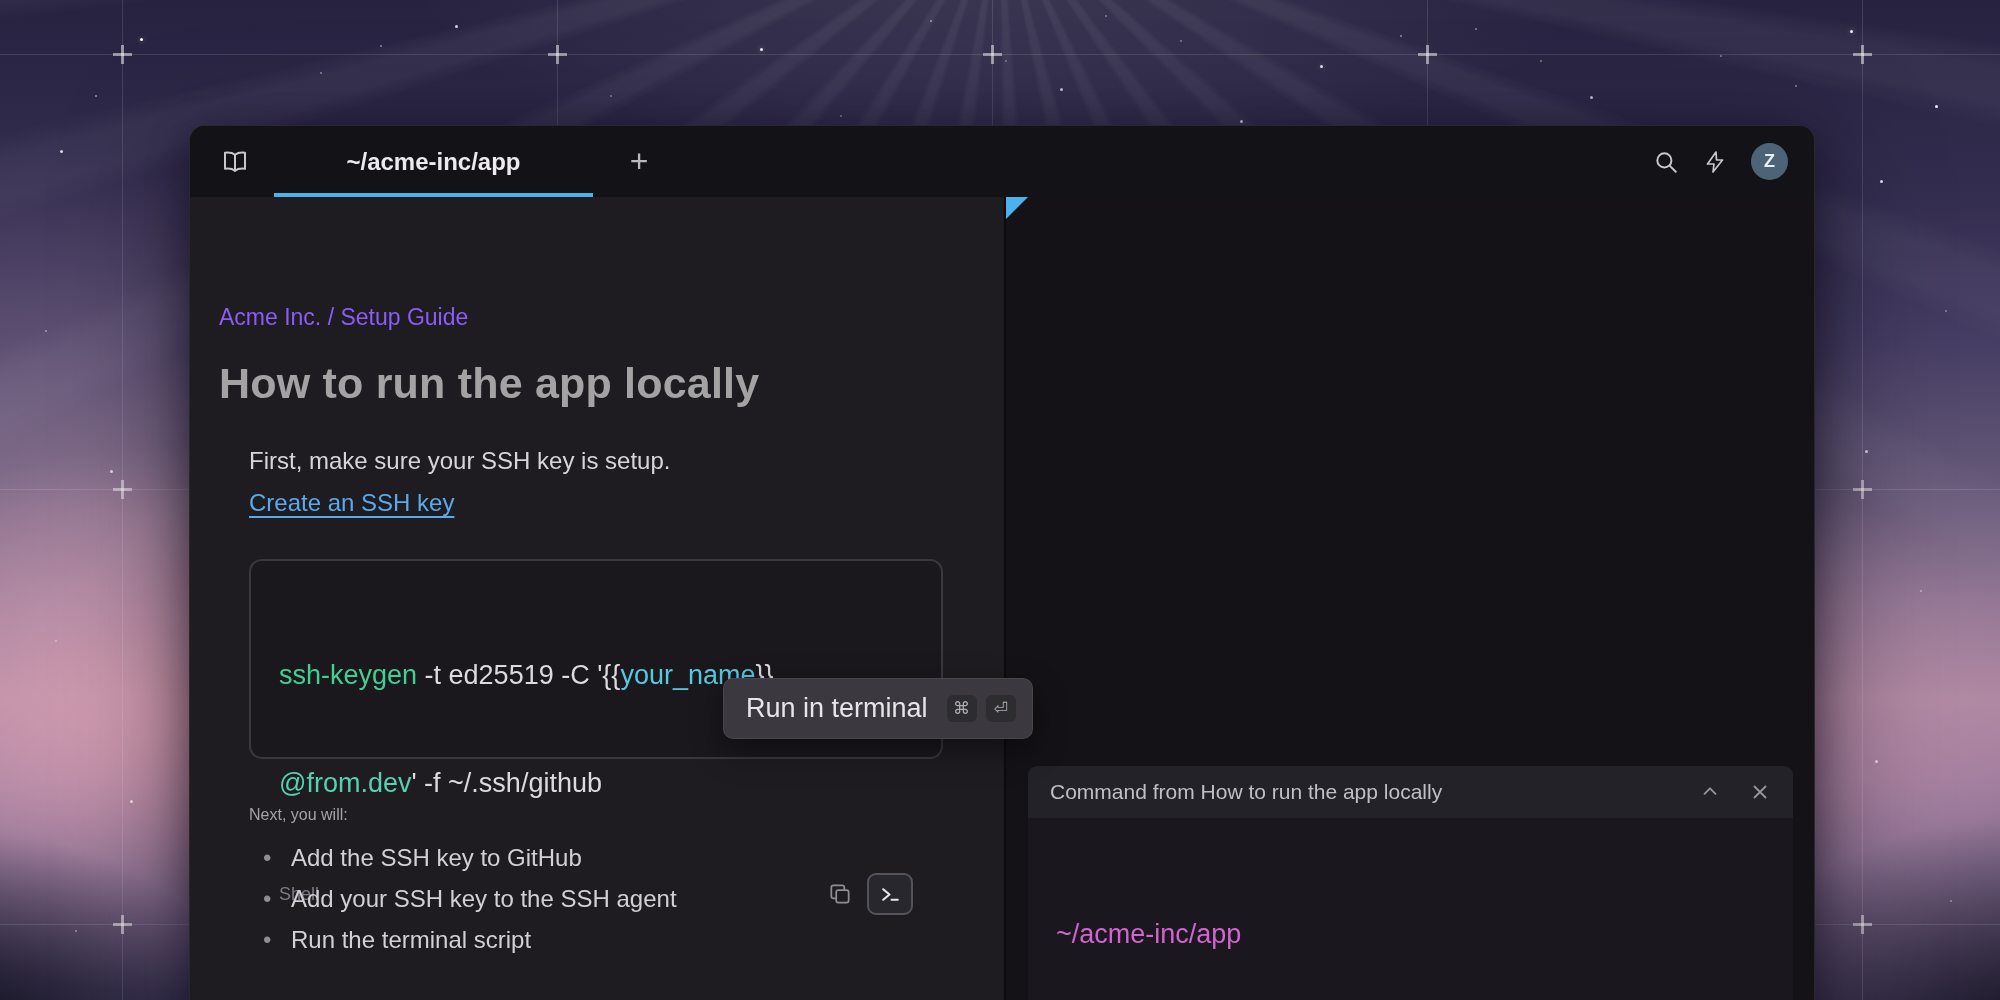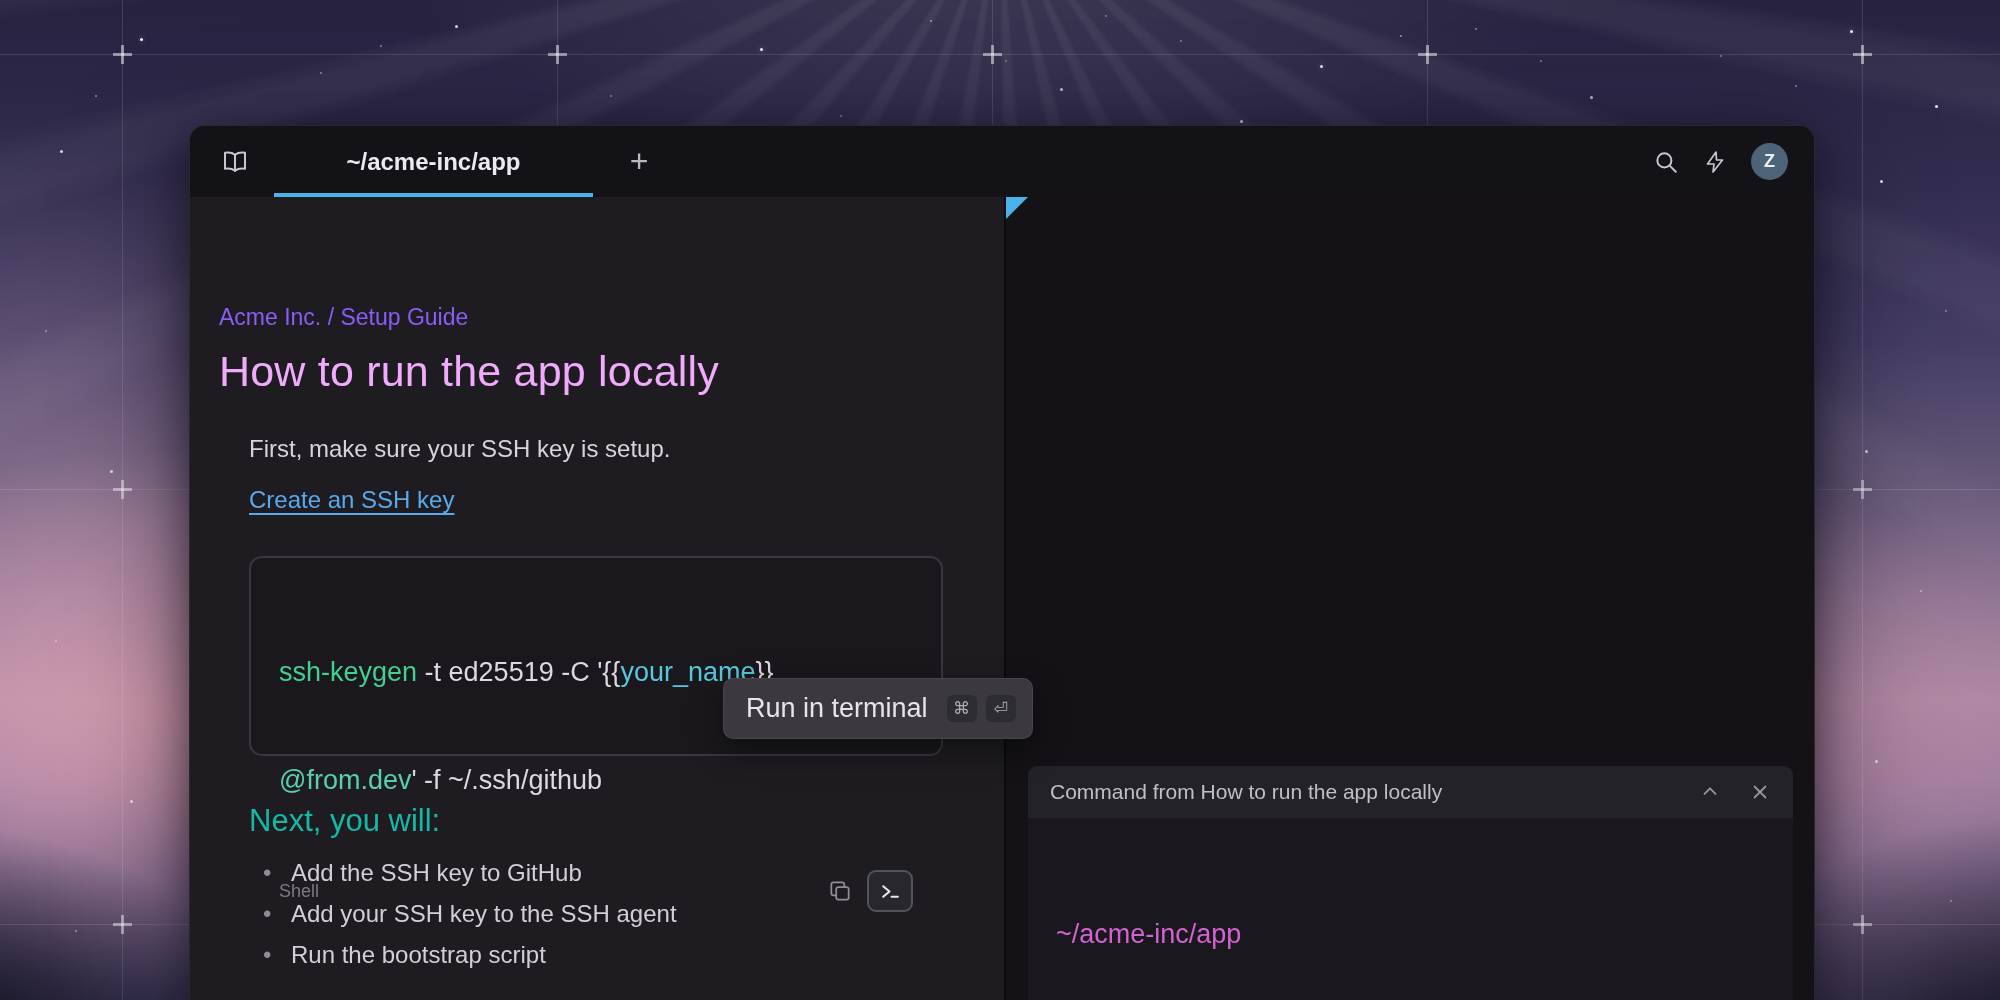--- a/index.html
+++ b/index.html
@@ -77,38 +77,38 @@
   .search-btn,.bolt-btn{margin-left:24px}
   .avatar{width:37px;height:37px;border-radius:50%;background:#4c6378;color:#e9eff4;font-size:18px;
     font-weight:700;display:flex;align-items:center;justify-content:center;margin-left:24px;cursor:pointer}
 
   .content{display:flex;height:calc(100% - 71px)}
 
   
   .doc-pane{width:814px;background:#1e1c21;padding:107px 0 0 29px;box-sizing:border-box;position:relative}
   .divider{width:2px;background:#0b0a0d}
   .breadcrumb{font-size:23px;color:#8b5cf6;cursor:pointer}
-  .title{margin:14px 0 0;font-size:43px;line-height:52px;font-weight:400;color:#f0abfc;letter-spacing:.2px}
-  .intro{margin:38px 0 16px 30px;font-size:24px;color:#d7d5db}
+  .title{margin:26px 0 0;font-size:43px;line-height:52px;font-weight:700;color:#a3a3a3;letter-spacing:.2px}
+  .intro{margin:38px 0 7px 30px;font-size:24px;color:#d7d5db}
   .doclink{display:inline-block;margin:7px 0 0 30px;font-size:24px;color:#58aaeb;
     text-decoration:underline;text-underline-offset:5px;text-decoration-thickness:2px;cursor:pointer}
 
   .code-card{margin:42px 0 0 30px;width:694px;height:200px;box-sizing:border-box;
     border:2px solid #3a383f;border-radius:13px;background:#1a181d;
     padding:24px 28px 14px;display:flex;flex-direction:column;justify-content:space-between}
   .mono, .code-lines, .term-body{font-family:Liberation Sans, sans-serif}
   .code-lines{font-size:27px;line-height:36px;white-space:pre}
   .code-footer{display:flex;align-items:center;justify-content:space-between}
   .lang{font-size:18px;color:#7c7a84}
   .actions{display:flex;align-items:center;gap:14px}
   .copy-btn{color:#8f8d95}
   .run-btn{width:46px;height:42px;border-radius:9px;background:#29272e;border:2px solid #54525a;
     color:#e9e7ec;display:flex;align-items:center;justify-content:center;cursor:pointer}
 
-  .next{margin:47px 0 0 30px;font-size:31px;color:#14b8a6}
+  .next{margin:47px 0 0 30px;font-size:16px;color:#a3a3a3}
   .bullets{list-style:none;margin:13px 16px 0 30px;padding:0}
   .bullets li{position:relative;padding-left:42px;font-size:24px;line-height:41px;color:#d2d0d6}
   .bullets li::before{content:"\2022";position:absolute;left:14px;color:#8e8c95}
 
   
   .tok-green{color:#43cf92}
   .tok-cyan{color:#58c8dc}
   .tok-teal{color:#57d0b2}
   .tok-plain{color:#dcdae0}
   .tok-pink{color:#d263d0}
@@ -222,21 +222,21 @@
               </svg>
             </button>
           </div>
         </div>
       </div>
 
       <p class="next">Next, you will:</p>
       <ul class="bullets">
         <li>Add the SSH key to GitHub</li>
         <li>Add your SSH key to the SSH agent</li>
-        <li>Run the bootstrap script</li>
+        <li>Run the terminal script</li>
       </ul>
 
       
     </section>
 
     <div class="divider"></div>
 
     <section class="term-pane">
       <div class="corner"></div>
 

